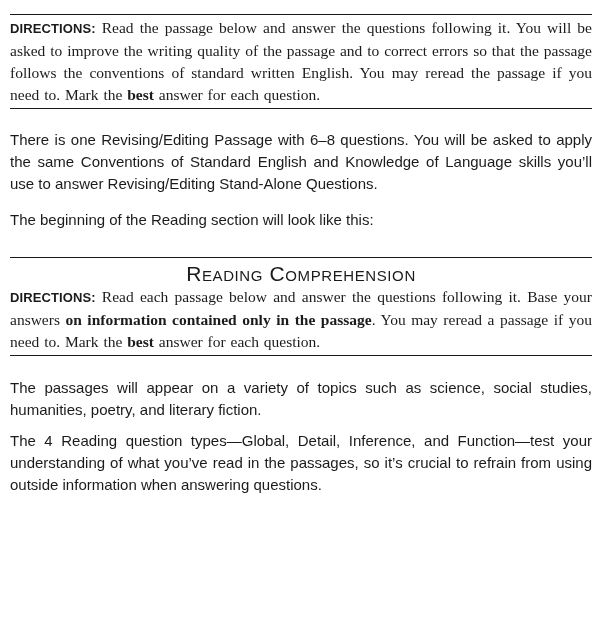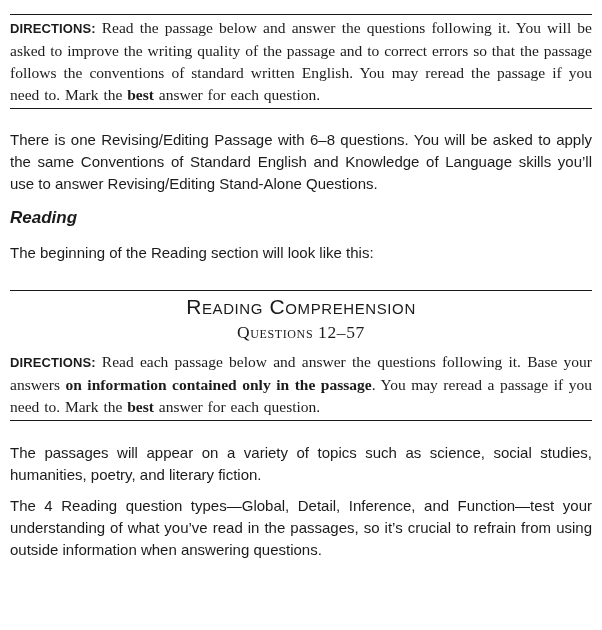--- a/index.html
+++ b/index.html
@@ -89,27 +89,25 @@
 <body>
 
 <div class="page">
 
   <section class="ruled-box">
     <p class="directions"><span class="dir-label">DIRECTIONS:</span><span> Read the passage below and answer the questions following it. You will be asked to improve the writing quality of the passage and to correct errors so that the passage follows the conventions of standard written English. You may reread the passage if you need to. Mark the </span><span class="bold">best</span><span> answer for each question.</span></p>
   </section>
 
   <p class="sans-para intro-para-1">There is one Revising/Editing Passage with 6–8 questions. You will be asked to apply the same Conventions of Standard English and Knowledge of Language skills you’ll use to answer Revising/Editing Stand-Alone Questions.</p>
 
-  <h2 class="section-heading">Reading</h2>
 
   <p class="sans-para intro-para-2">The beginning of the Reading section will look like this:</p>
 
   <section class="ruled-box box-reading">
     <h1 class="rc-title">Reading Comprehension</h1>
-    <h3 class="rc-subtitle">Questions 12–57</h3>
     <p class="directions"><span class="dir-label">DIRECTIONS:</span><span> Read each passage below and answer the questions following it. Base your answers </span><span class="bold">on information contained only in the passage</span><span>. You may reread a passage if you need to. Mark the </span><span class="bold">best</span><span> answer for each question.</span></p>
   </section>
 
   <div class="overview">
     <p class="sans-para">The passages will appear on a variety of topics such as science, social studies, humanities, poetry, and literary fiction.</p>
     <p class="sans-para">The 4 Reading question types—Global, Detail, Inference, and Function—test your understanding of what you’ve read in the passages, so it’s crucial to refrain from using outside information when answering questions.</p>
   </div>
 
 </div>
 

